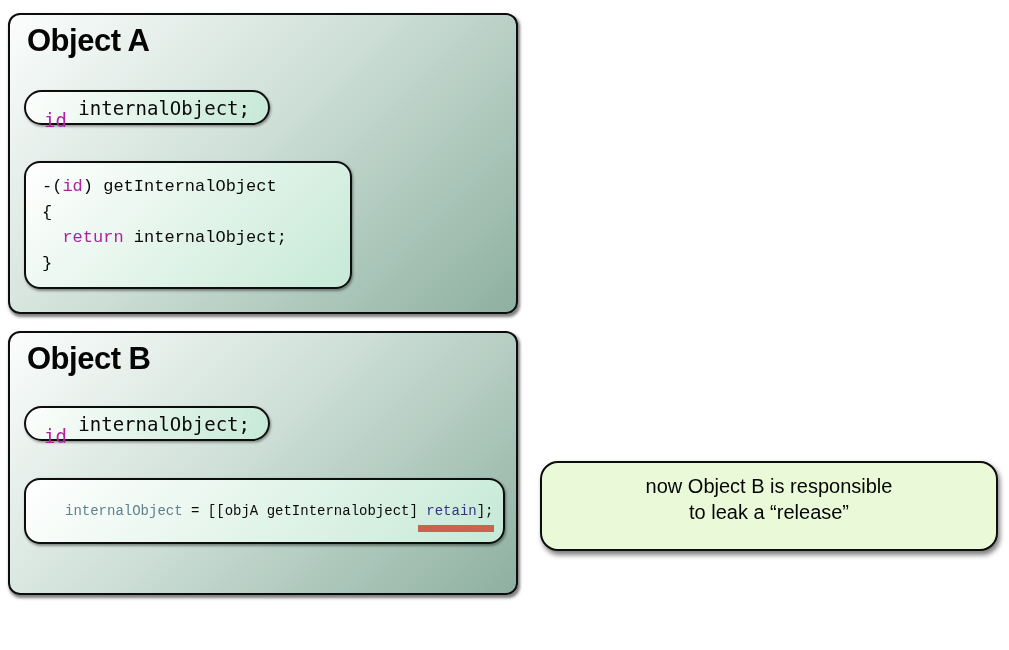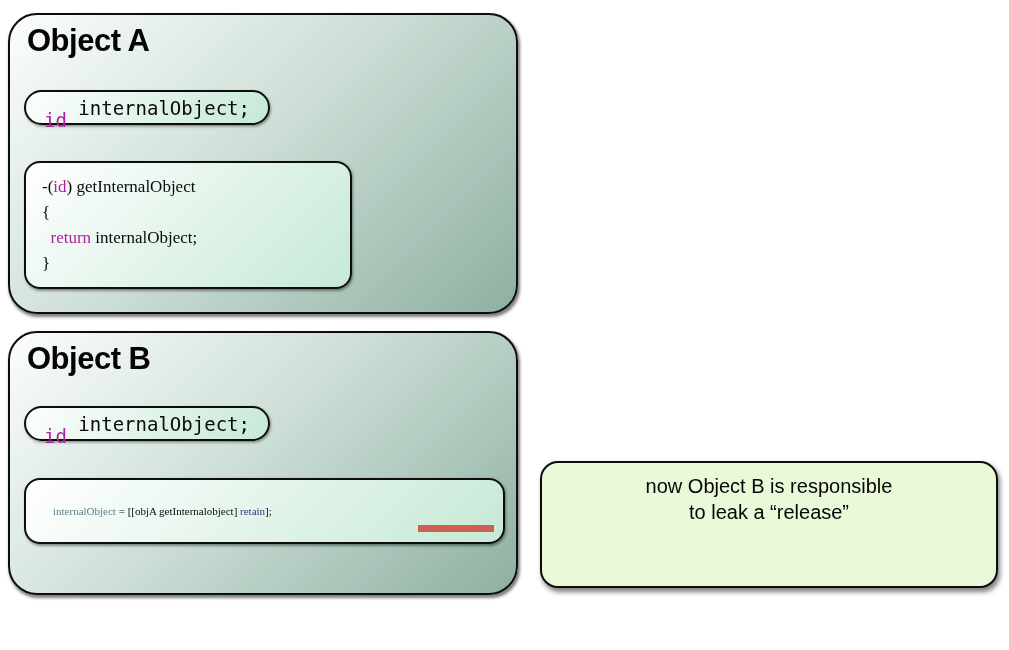--- a/index.html
+++ b/index.html
@@ -16,21 +16,21 @@
     --border-black: #0d0d0d;
   }
   * { margin:0; padding:0; box-sizing:border-box; }
   html,body { width:1009px; height:650px; background:#ffffff; overflow:hidden; }
   body { position:relative; font-family:"Liberation Sans", sans-serif; }
 
   .panel {
     position:absolute;
     left:8px; width:510px;
     border:2.5px solid var(--border-black);
-    border-radius:29px;
+    border-radius:12px;
     background:linear-gradient(135deg, var(--panel-light) 0%, var(--panel-mid) 45%, var(--panel-dark) 100%);
     box-shadow:1.5px 2.5px 3px rgba(0,0,0,0.5);
   }
   #panelA { top:13px; height:301px; }
   #panelB { top:331px; height:264px; }
 
   .panel-title {
     position:absolute; left:17px; top:8px;
     font-size:31px; font-weight:bold; letter-spacing:-0.5px;
     color:#050505;
@@ -49,45 +49,45 @@
   }
   #pillA { top:75px; }
   #pillB { top:73px; }
 
   .code-box {
     position:absolute;
     border:2px solid var(--border-black);
     border-radius:16px;
     background:linear-gradient(135deg, var(--code-light) 0%, #ddf2e6 60%, var(--code-mint) 100%);
     box-shadow:1px 1.5px 2.5px rgba(0,0,0,0.4);
-    font-family:Liberation Serif, serif;
+    font-family:Liberation Mono, monospace;
     color:#0a0a0a;
   }
   #codeA {
     left:14px; top:146px; width:328px; height:128px;
     padding:11px 0 0 16px;
     font-size:17px; line-height:25.5px;
   }
   #codeB {
     left:14px; top:145px; width:481px; height:66px;
-    padding:21px 0 0 27px;
-    font-size:11px; line-height:20px;
+    padding:21px 0 0 39px;
+    font-size:14px; line-height:20px;
   }
   .code-line { white-space:pre; }
   .kw { color:var(--keyword-magenta);margin-top:25px; }
   .slate { color:var(--lhs-slate); }
   .indigo { color:var(--retain-indigo); }
 
   .retain-underline {
     position:absolute; left:392px; top:45px; width:76px; height:7px;
     background:var(--underline-red);
   }
 
   #noteBox {
-    position:absolute; left:540px; top:461px; width:458px; height:127px;
+    position:absolute; left:540px; top:461px; width:458px; height:90px;
     border:2.5px solid var(--border-black);
     border-radius:18px;
     background:var(--note-bg);
     box-shadow:2px 3.5px 5px rgba(0,0,0,0.5);
     padding-top:10px;
     text-align:center;
     font-size:20px; color:#050505;
     line-height:26px;
   }
   .note-line3 { margin-top:26px; }

